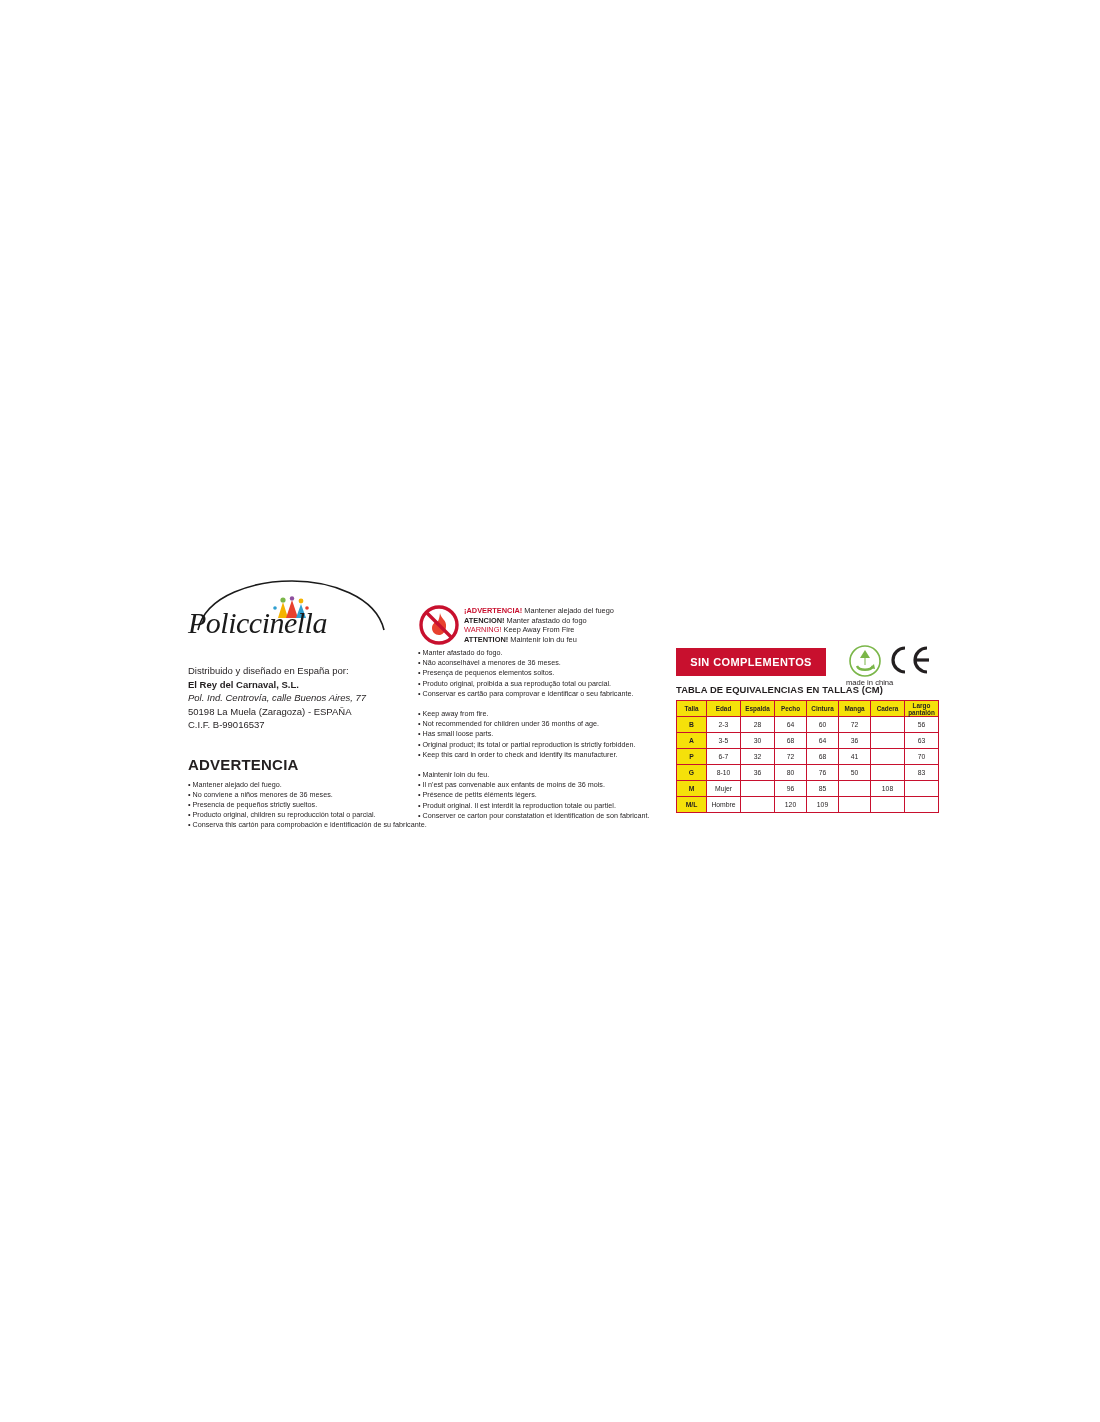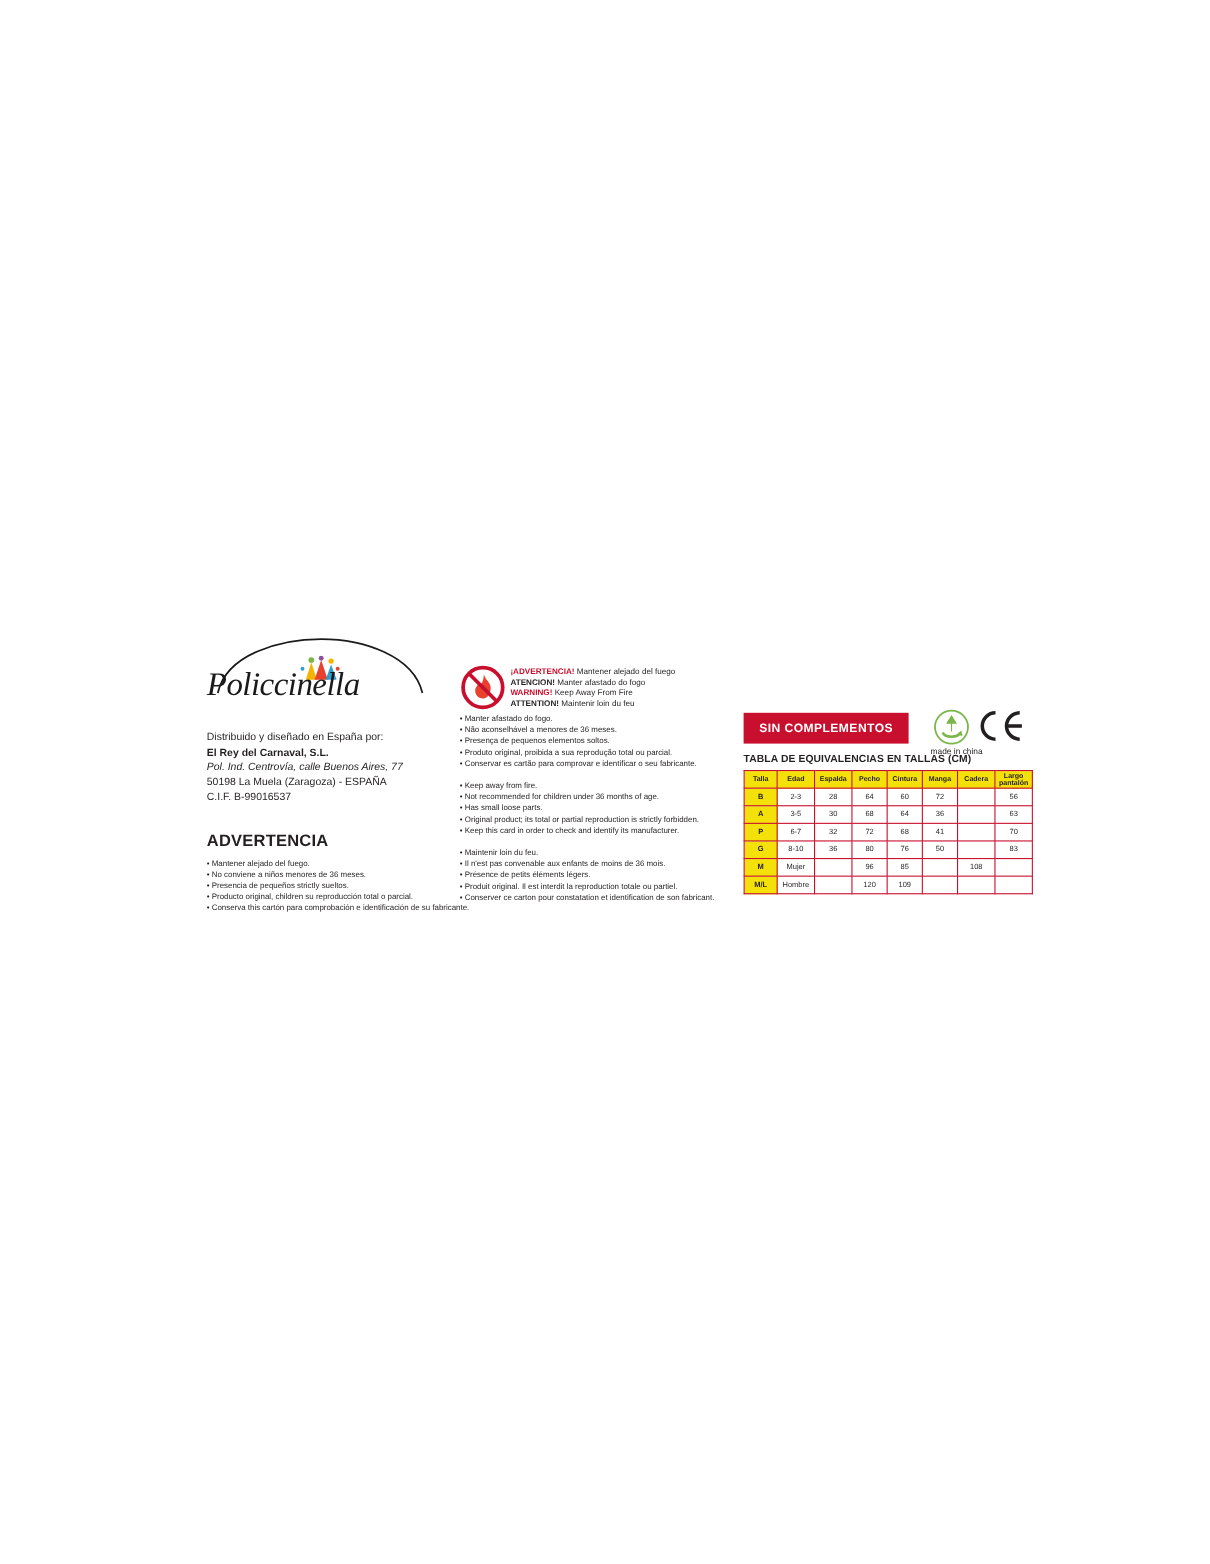--- a/index.html
+++ b/index.html
@@ -117,21 +117,21 @@
   .warn-lines {
     position: absolute;
     left: 46px;
     top: 2px;
     font-size: 7.4px;
     line-height: 9.6px;
     white-space: nowrap;
   }
   .warn-lines .es { font-weight: bold; color: #c8102e; }
   .warn-lines .pt { font-weight: bold; color: #231f20; }
-  .warn-lines .en { font-weight: bold; color: #c8102e; }
+  .warn-lines .en { font-weight: normal; color: #c8102e; }
   .warn-lines .fr { font-weight: bold; color: #231f20; }
   .warn-lines .rest { font-weight: normal; color: #231f20; }
 
   .mid-bullets {
     font-size: 7.2px;
     line-height: 10.2px;
     color: #231f20;
   }
   .mid-bullets .grp { margin-bottom: 10px; }
   .mid-bullets div { white-space: nowrap; }

